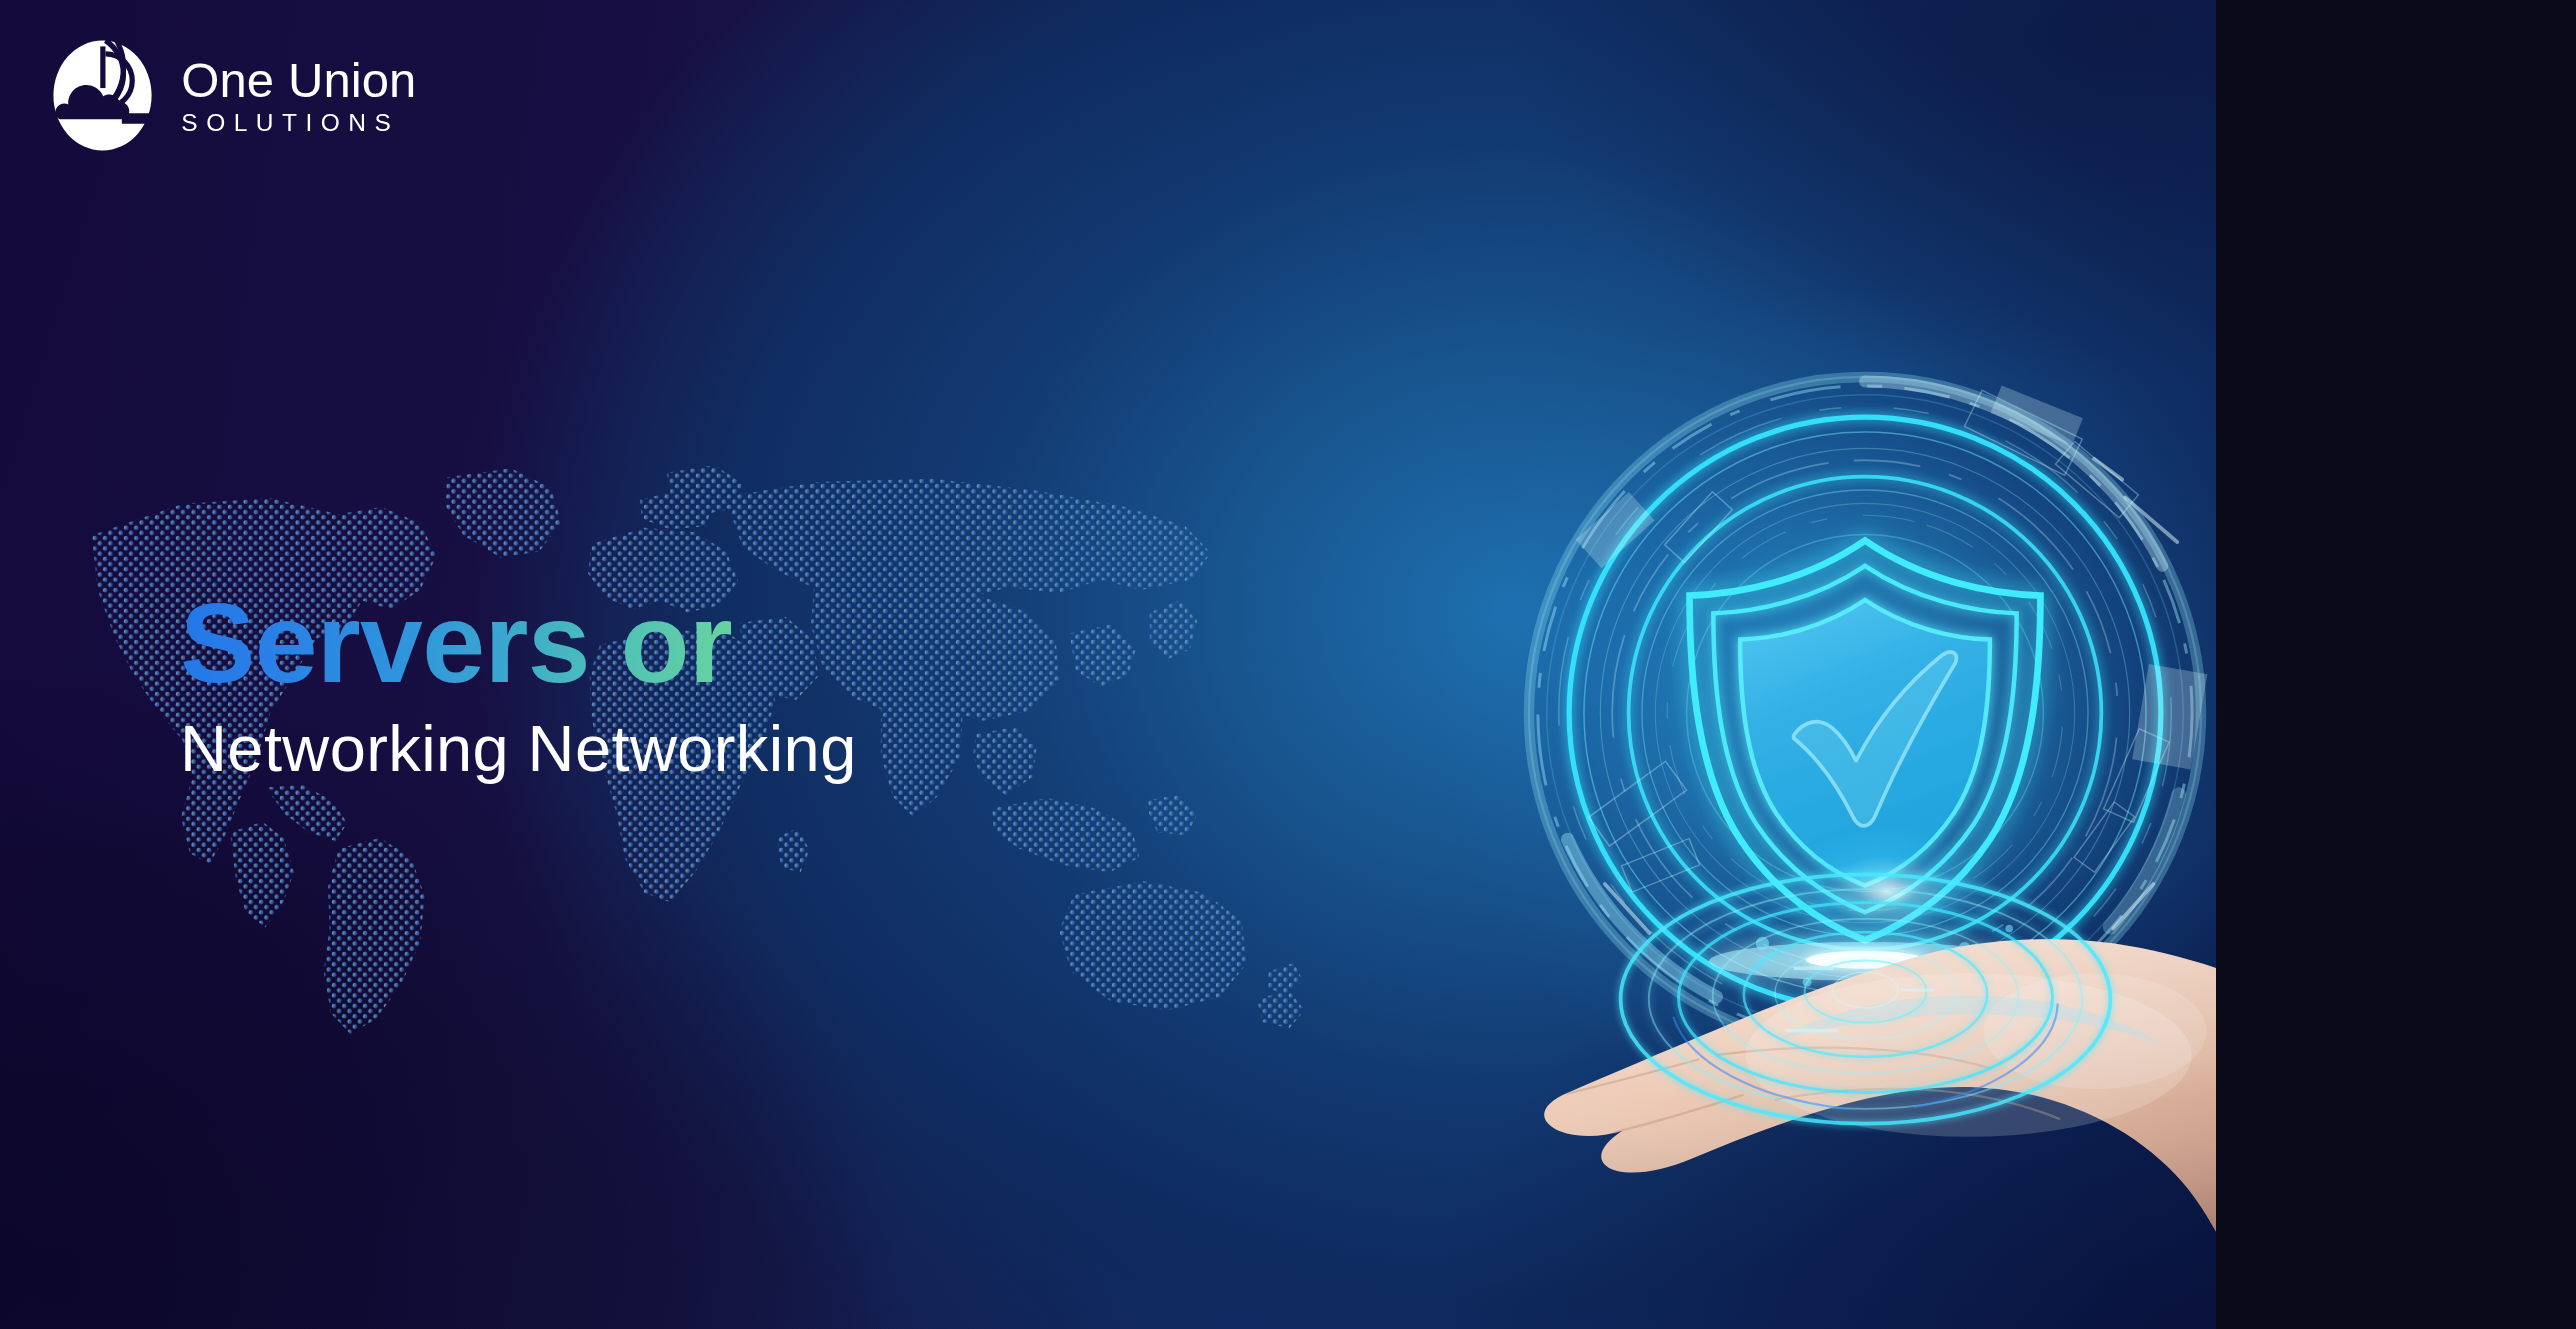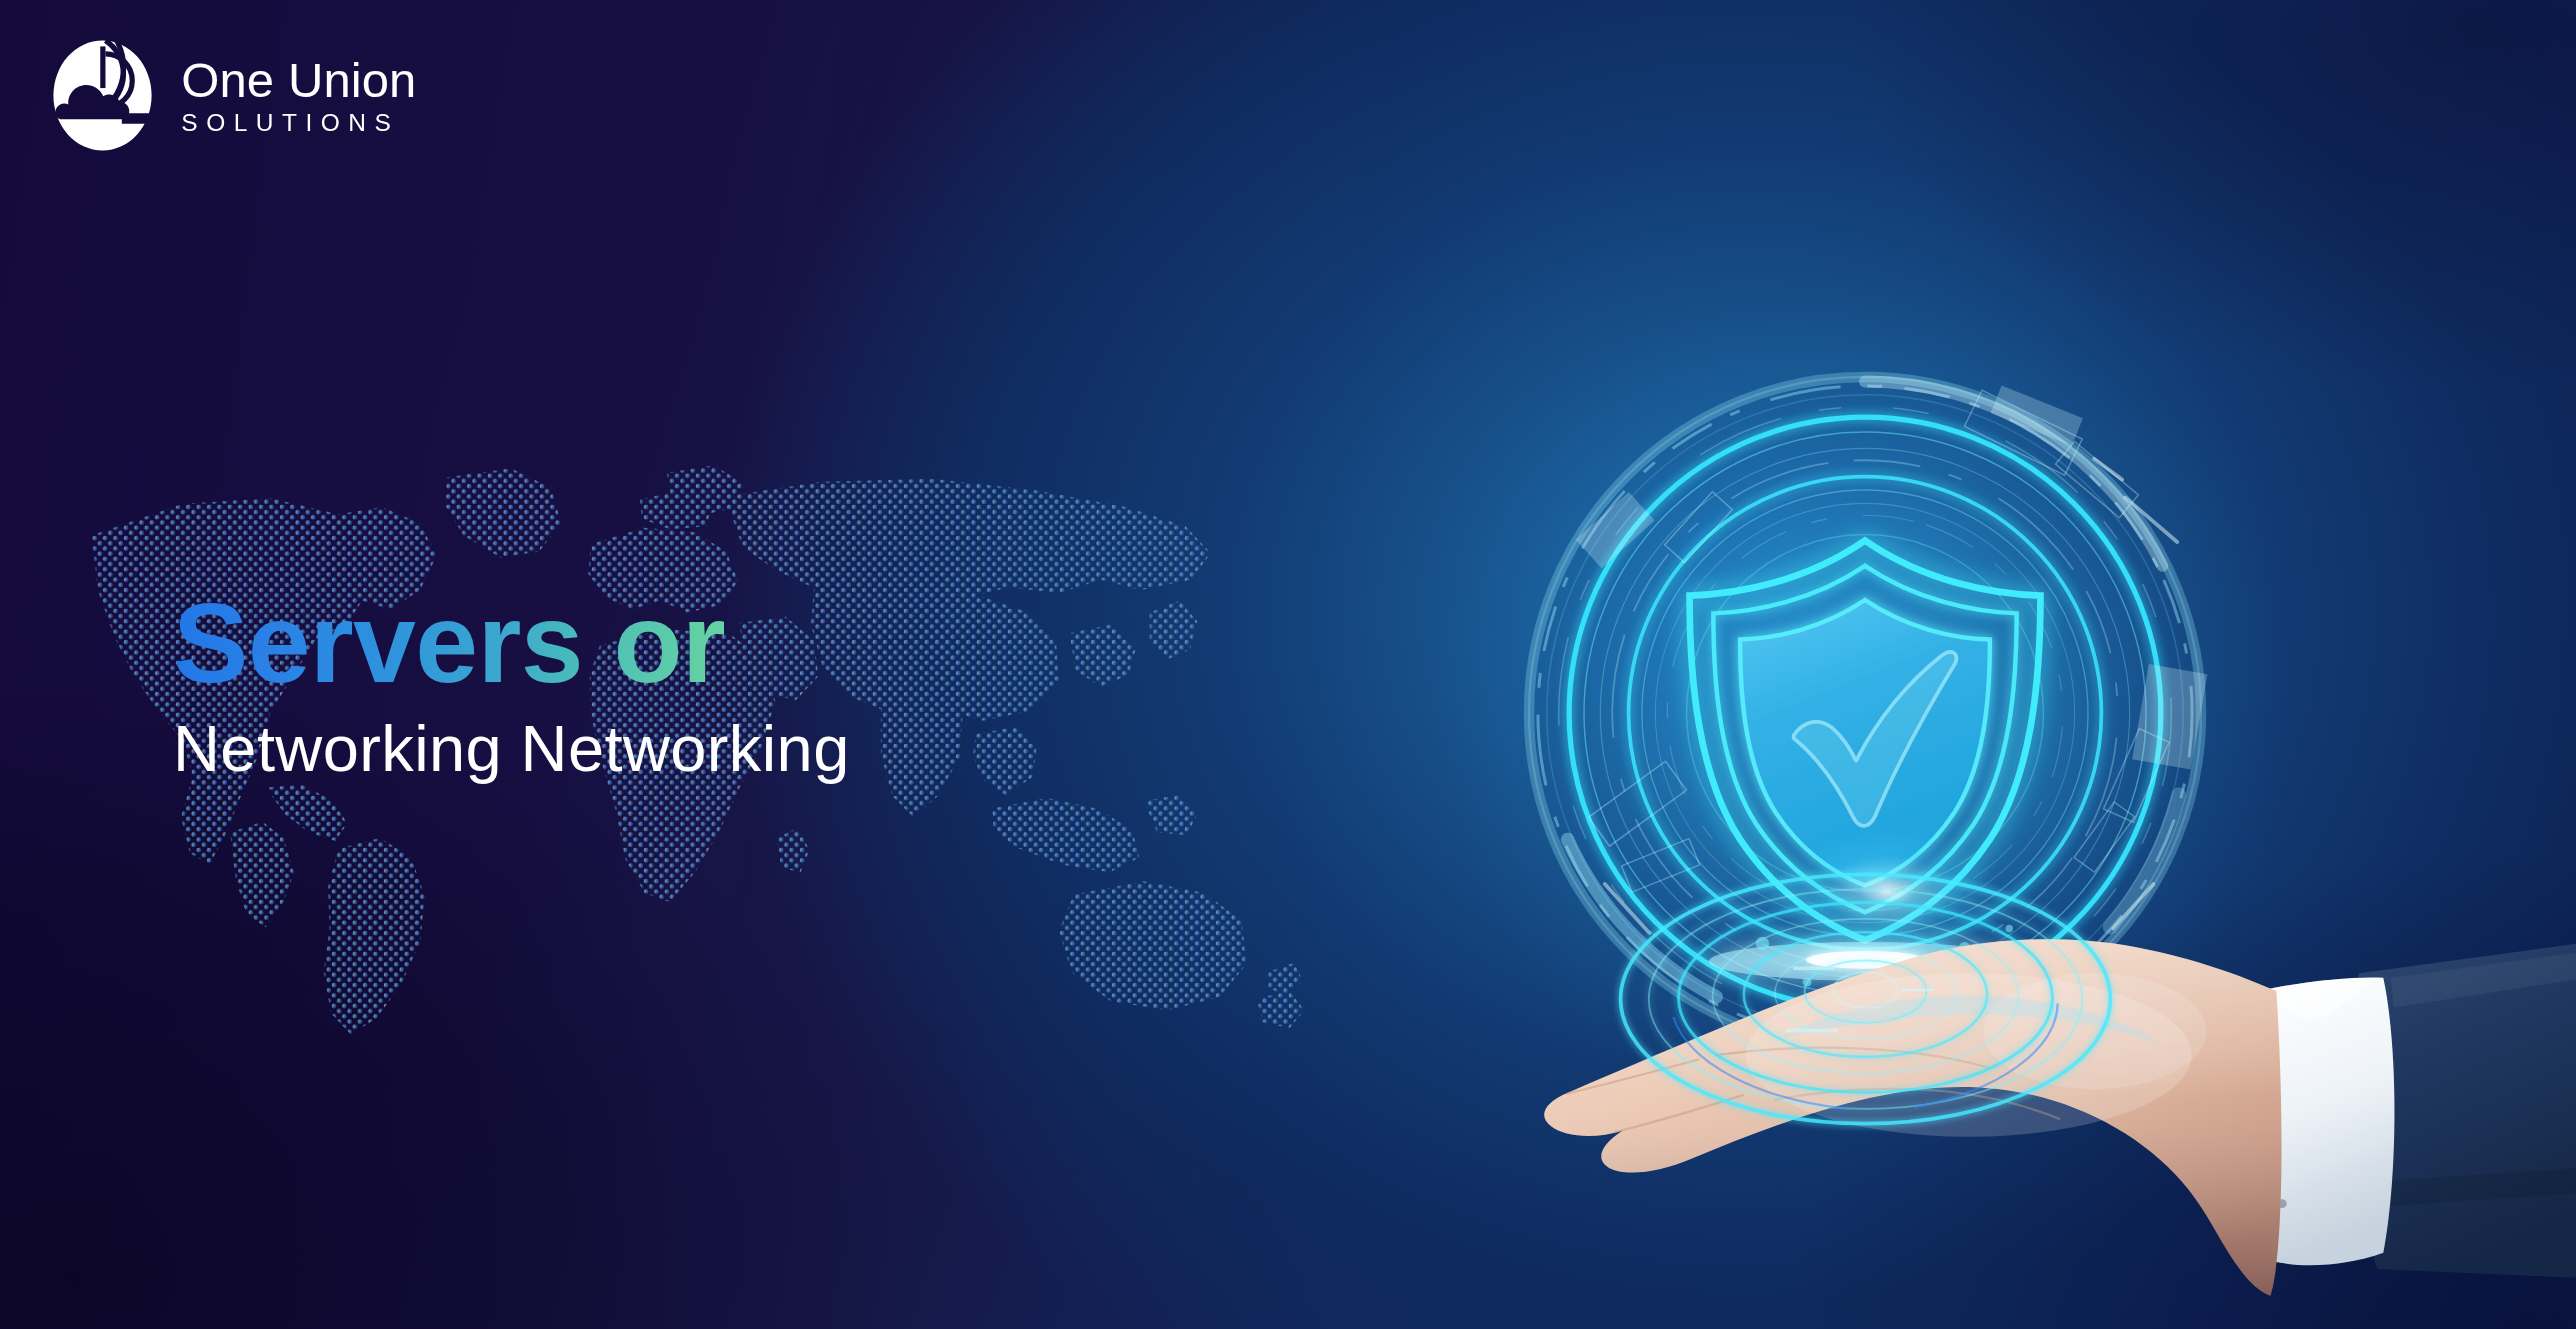--- a/index.html
+++ b/index.html
@@ -5,21 +5,21 @@
 <style>
   html, body {
     margin: 0;
     padding: 0;
     background: #0a0a18;
   }
   * { box-sizing: border-box; }
 
   .banner {
     position: relative;
-    width: 2576px;
+    width: 2216px;
     height: 1330px;
     overflow: hidden;
     font-family: "Liberation Sans", "DejaVu Sans", sans-serif;
     background: #131043;
   }
 
   
   .bg-base {
     position: absolute;
     inset: 0;
@@ -77,21 +77,21 @@
     font-size: 24.5px;
     font-weight: 400;
     letter-spacing: 8.5px;
     margin-top: 6px;
     white-space: nowrap;
   }
 
   
   .headline {
     position: absolute;
-    left: 173px;
+    left: 180px;
     top: 587px;
     z-index: 40;
   }
   .headline-main {
     font-size: 113px;
     font-weight: 700;
     line-height: 1.0;
     letter-spacing: -0.7px;
     margin: 0;
     background: linear-gradient(95deg, #2277e8 0%, #2a80e6 14%, #2e93dd 32%, #3ba7cf 48%, #4cbfb8 62%, #63d0a4 78%, #83dda1 100%);

